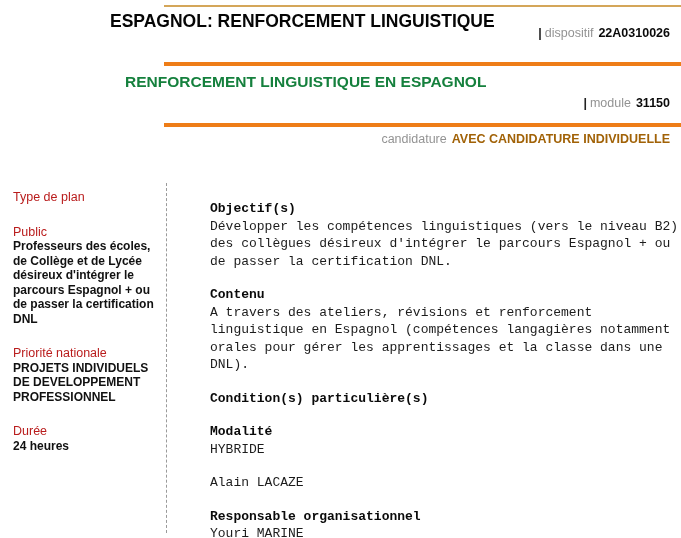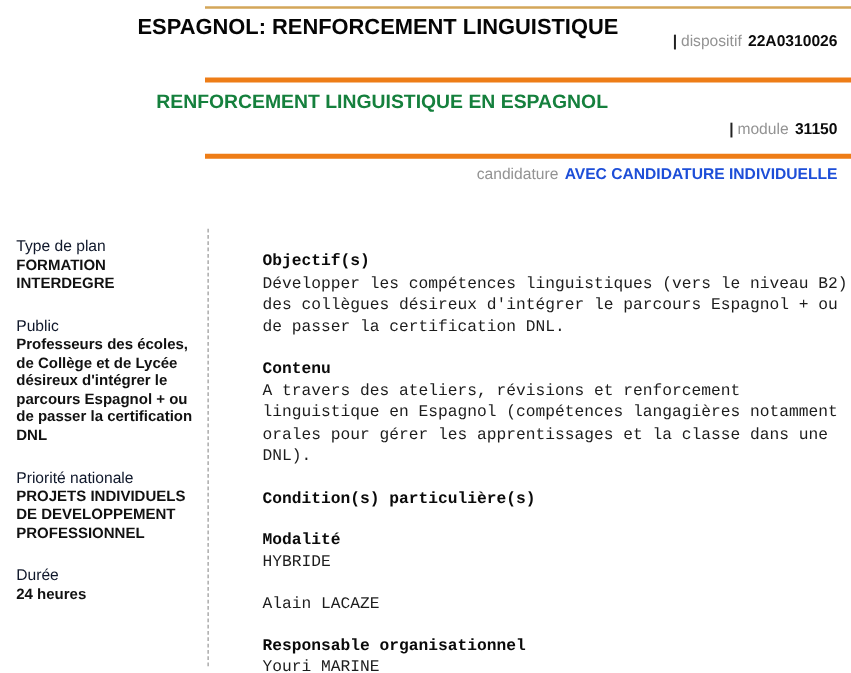--- a/index.html
+++ b/index.html
@@ -33,28 +33,28 @@
   .bar-3 { top:123px; }
   .sub-title {
     position:absolute; top:73px; left:125px;
     font-size:15.5px; font-weight:bold; color:#15803d; white-space:nowrap;
   }
   .cand-line {
     position:absolute; top:132px; right:11px;
     font-size:12.5px; white-space:nowrap;
   }
   .cand-label { color:#939393; margin-right:5px; }
-  .cand-value { font-weight:bold; color:#1d4ed8; }
+  .cand-value { font-weight:bold; color:#a16207; }
   .vline {
     position:absolute; left:166px; top:183px; height:350px; width:0;
     border-left:1px dashed #9a9a9a;
   }
   .sidebar { position:absolute; left:13px; top:190px; width:152px; }
   .sb-section { margin-bottom:20px; }
-  .sb-label { color:#0f172a; font-size:12.5px; line-height:14.5px; }
+  .sb-label { color:#b91c1c; font-size:12.5px; line-height:14.5px; }
   .sb-value { font-weight:bold; font-size:12px; line-height:14.5px; color:#111; }
   .main-col { position:absolute; left:210px; top:200px; width:470px; }
   .m-section { margin-bottom:16px;font-family:Liberation Mono, monospace; }
   .m-heading { font-weight:bold; font-size:13px; line-height:17.5px; color:#0a0a0a; }
   .m-body { font-size:13px; line-height:17.5px; color:#1c1c1c; }
 </style>
 </head>
 <body>
 
 <div class="topline"></div>
@@ -75,21 +75,20 @@
 
 <div class="cand-line">
   <span class="cand-label">candidature</span><span class="cand-value">AVEC CANDIDATURE INDIVIDUELLE</span>
 </div>
 
 <div class="vline"></div>
 
 <div class="sidebar">
   <div class="sb-section">
     <div class="sb-label">Type de plan</div>
-    <div class="sb-value">FORMATION INTERDEGRE</div>
   </div>
   <div class="sb-section">
     <div class="sb-label">Public</div>
     <div class="sb-value">Professeurs des écoles, de Collège et de Lycée désireux d'intégrer le parcours Espagnol + ou de passer la certification DNL</div>
   </div>
   <div class="sb-section">
     <div class="sb-label">Priorité nationale</div>
     <div class="sb-value">PROJETS INDIVIDUELS DE DEVELOPPEMENT PROFESSIONNEL</div>
   </div>
   <div class="sb-section">

